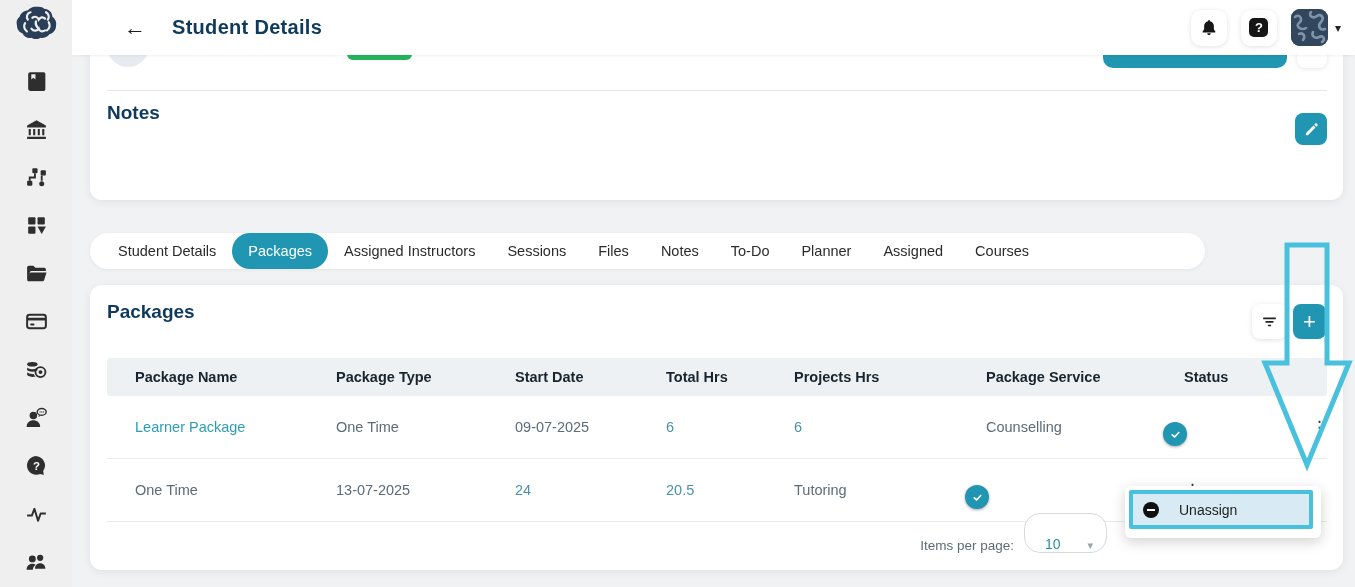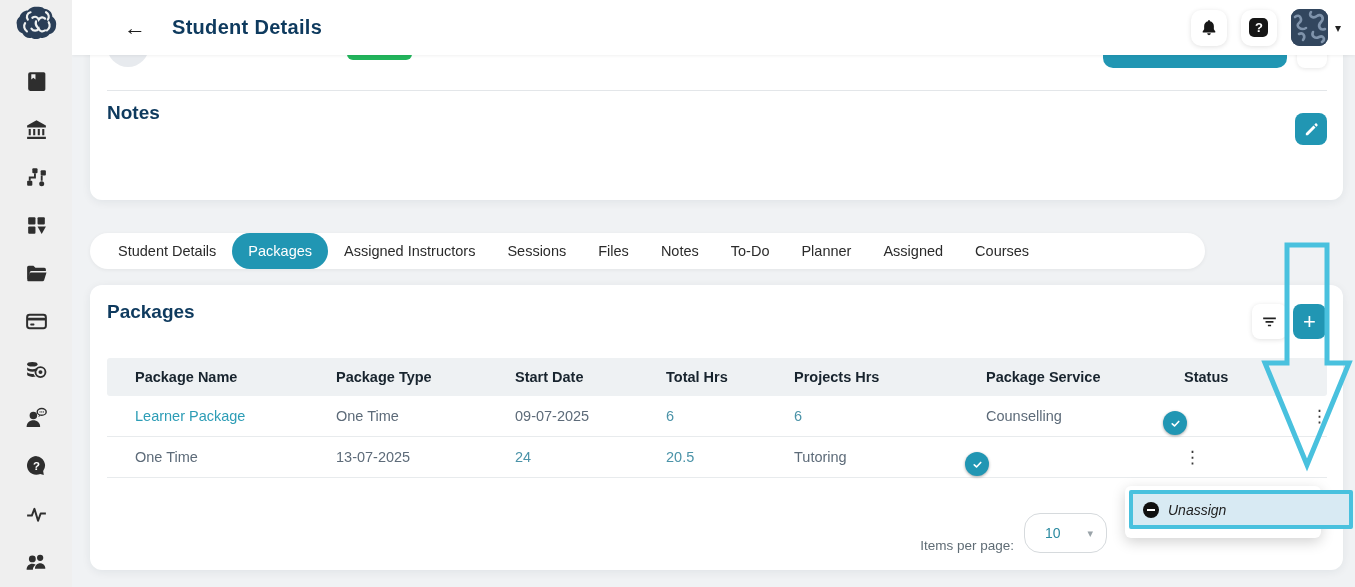--- a/index.html
+++ b/index.html
@@ -50,38 +50,38 @@
   .card-packages{left:18px;top:230px;width:1253px;height:285px;}
   .pk-heading{position:absolute;left:17px;top:16px;font-size:19px;font-weight:700;color:#0e3a5e;}
   .filter-btn{position:absolute;left:1162px;top:19px;width:35px;height:35px;background:#fff;border-radius:8px;
     box-shadow:0 1px 5px rgba(0,0,0,.12);display:flex;align-items:center;justify-content:center;cursor:pointer;}
   .plus-btn{position:absolute;left:1203px;top:19px;width:33px;height:35px;background:#2196b3;border-radius:8px;
     color:#fff;font-size:22px;display:flex;align-items:center;justify-content:center;cursor:pointer;}
   .table{position:absolute;left:17px;top:73px;width:1220px;}
   .thead,.trow{display:grid;grid-template-columns:201px 179px 151px 128px 192px 198px 127px 24px;
     align-items:center;padding-left:28px;}
   .thead{height:38px;background:#eef1f3;border-radius:3px;font-weight:700;font-size:14.5px;color:#18242e;}
-  .trow{height:41px;border-bottom:1px solid #e8ebed;font-size:14.5px;color:#5d6b79;}
+  .trow{height:63px;border-bottom:1px solid #e8ebed;font-size:14.5px;color:#5d6b79;}
   .cell-link{color:#2d9db6;cursor:pointer;}
   .cell-num{color:#4b93a8;}
   .toggle{width:36px;height:14px;background:#b9c0c5;border-radius:7px;position:relative;cursor:pointer;}
   .toggle .thumb{position:absolute;right:-3px;top:-5px;width:24px;height:24px;border-radius:50%;background:#2196b3;
     display:flex;align-items:center;justify-content:center;box-shadow:0 1px 3px rgba(0,0,0,.35);}
   .kebab{font-size:17px;color:#3a3a3a;cursor:pointer;line-height:1;}
   .pager-label{position:absolute;left:774px;top:253px;width:150px;text-align:right;font-size:13.5px;color:#5f6c75;}
   .page-size{position:absolute;left:934px;top:228px;width:83px;height:40px;border:1px solid #d6dadd;border-radius:16px;
-    display:flex;align-items:center;cursor:pointer;background:#fff;}
+    display:flex;align-items:flex-end;cursor:pointer;background:#fff;}
   .page-size .val{margin-left:20px;font-size:14px;color:#2b8aa0;}
   .page-size .pcaret{margin-left:auto;margin-right:13px;font-size:11px;color:#9aa3a9;}
   .remnant{position:absolute;width:10px;height:3px;background:#c3c9cd;border-radius:2px;}
   
   .popup{position:absolute;left:1125px;top:486px;width:196px;height:52px;background:#fff;border-radius:6px;
     box-shadow:0 4px 14px rgba(0,0,0,.18);z-index:50;}
-  .popup-item{margin:4px;width:224px;height:39px;border:4px solid #49c1de;background:#d8eaf3;border-radius:2px;
-    display:flex;align-items:center;gap:9px;padding:0 10px;cursor:pointer;font-style:italic;}
+  .popup-item{margin:4px;width:184px;height:39px;border:4px solid #49c1de;background:#d8eaf3;border-radius:2px;
+    display:flex;align-items:center;gap:20px;padding:0 10px;cursor:pointer;}
   .minus-circle{width:16px;height:16px;border-radius:50%;background:#101010;position:relative;flex:0 0 16px;}
   .minus-circle::after{content:"";position:absolute;left:4px;top:7px;width:8px;height:2px;background:#fff;}
   .popup-item .lbl{font-size:14px;color:#1e1e1e;font-weight:500;}
   
   .anno{position:absolute;left:0;top:0;width:1355px;height:587px;z-index:60;pointer-events:none;}
 </style>
 </head>
 <body>
 
 <div class="sidebar">

